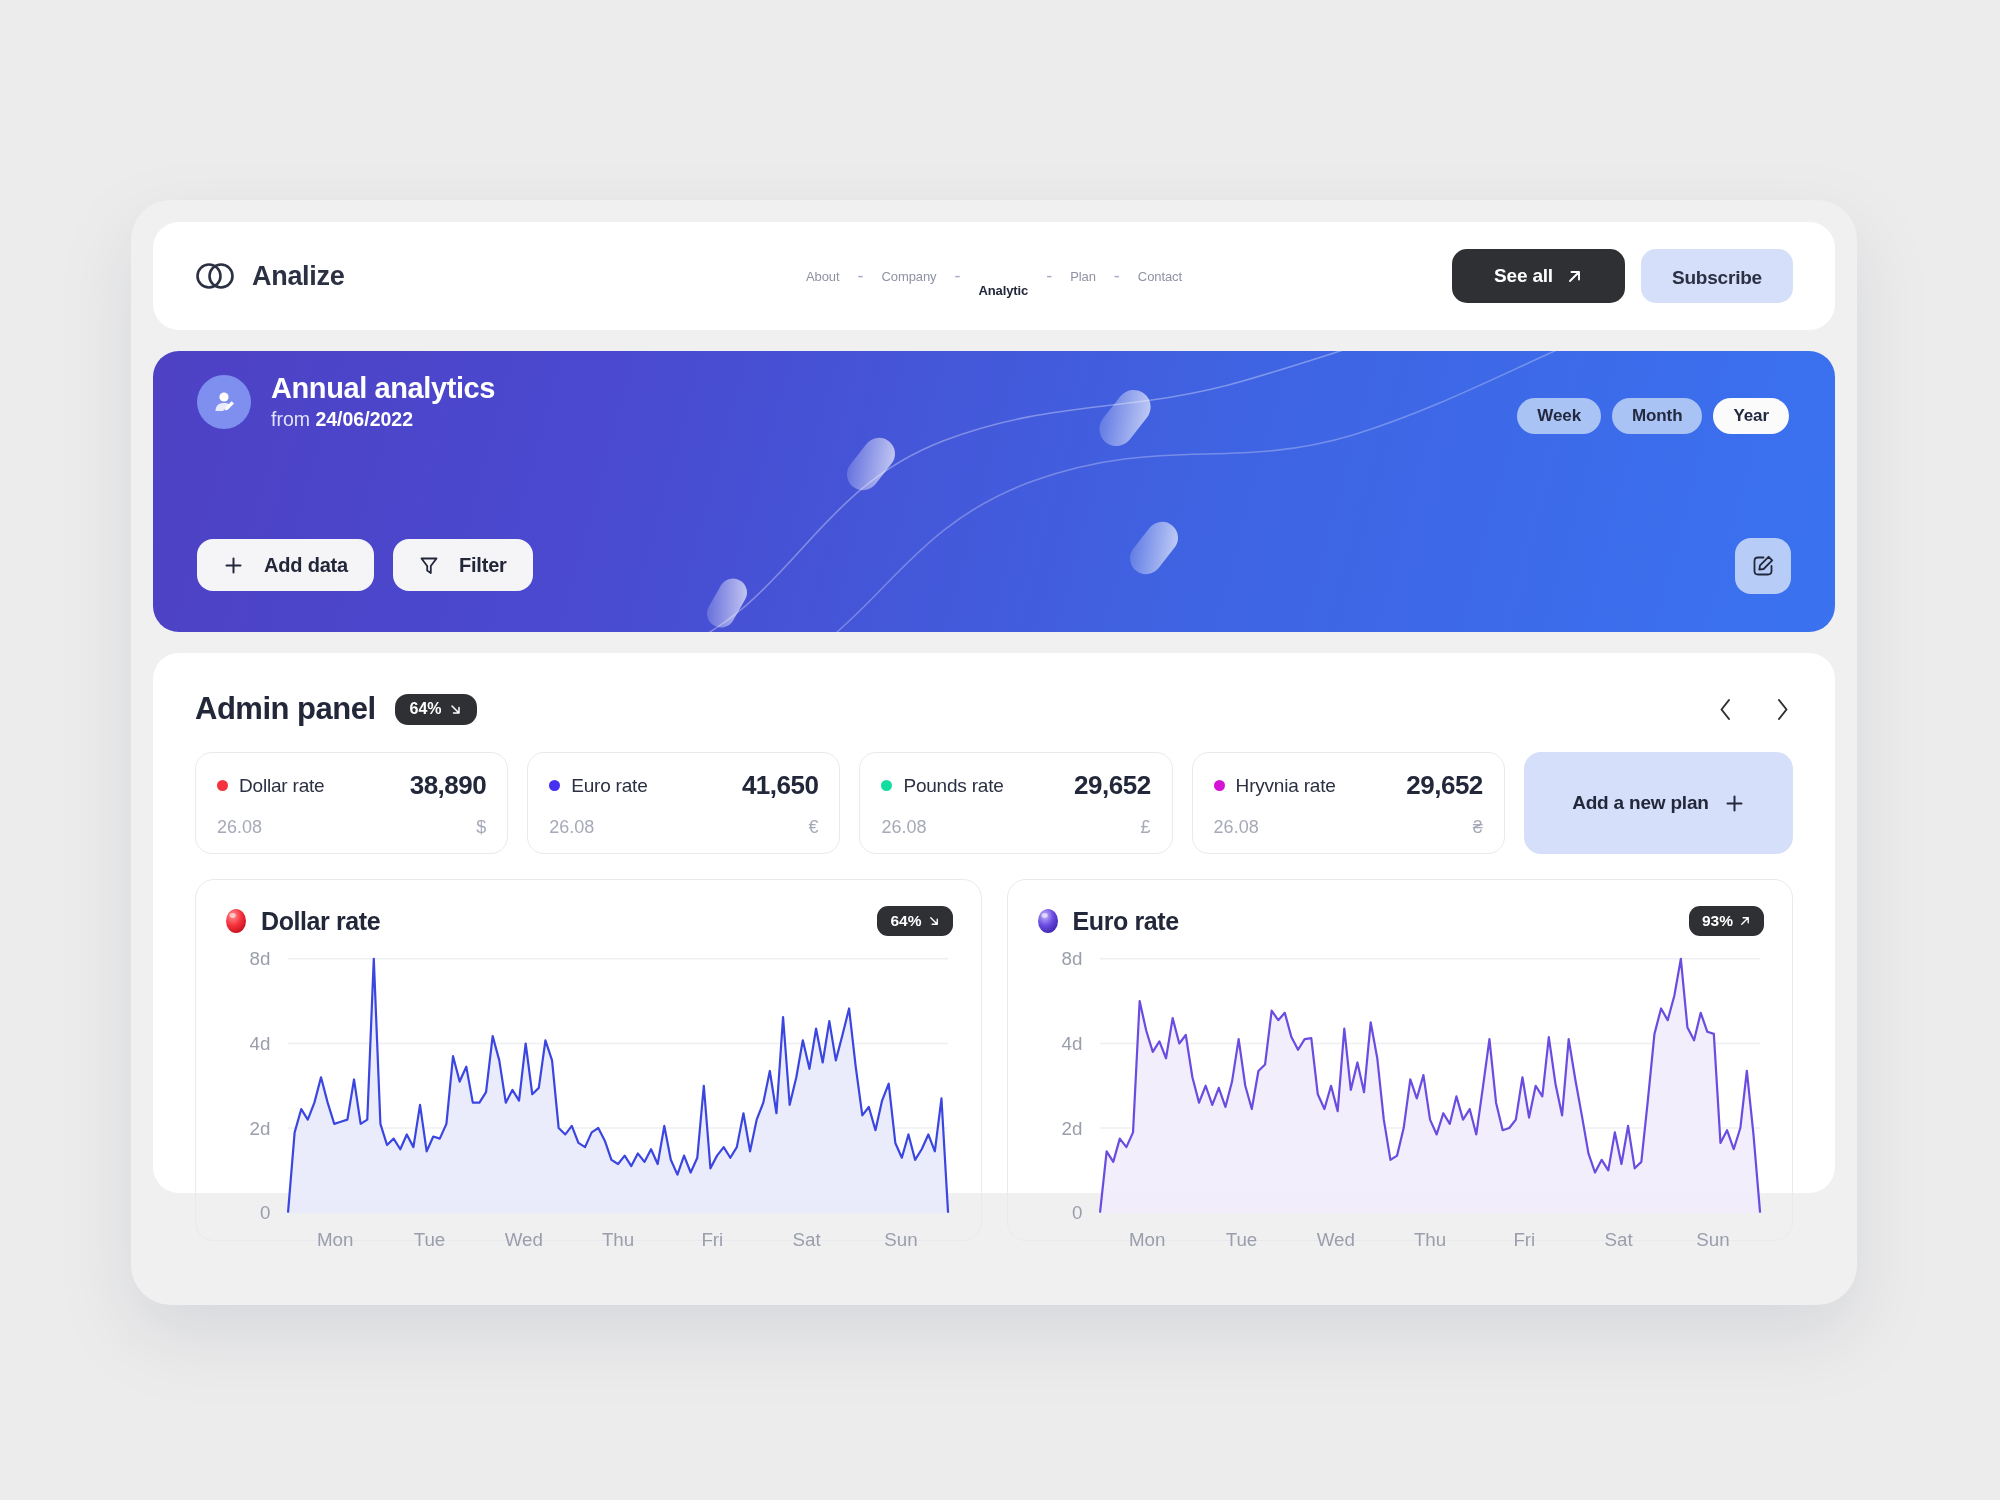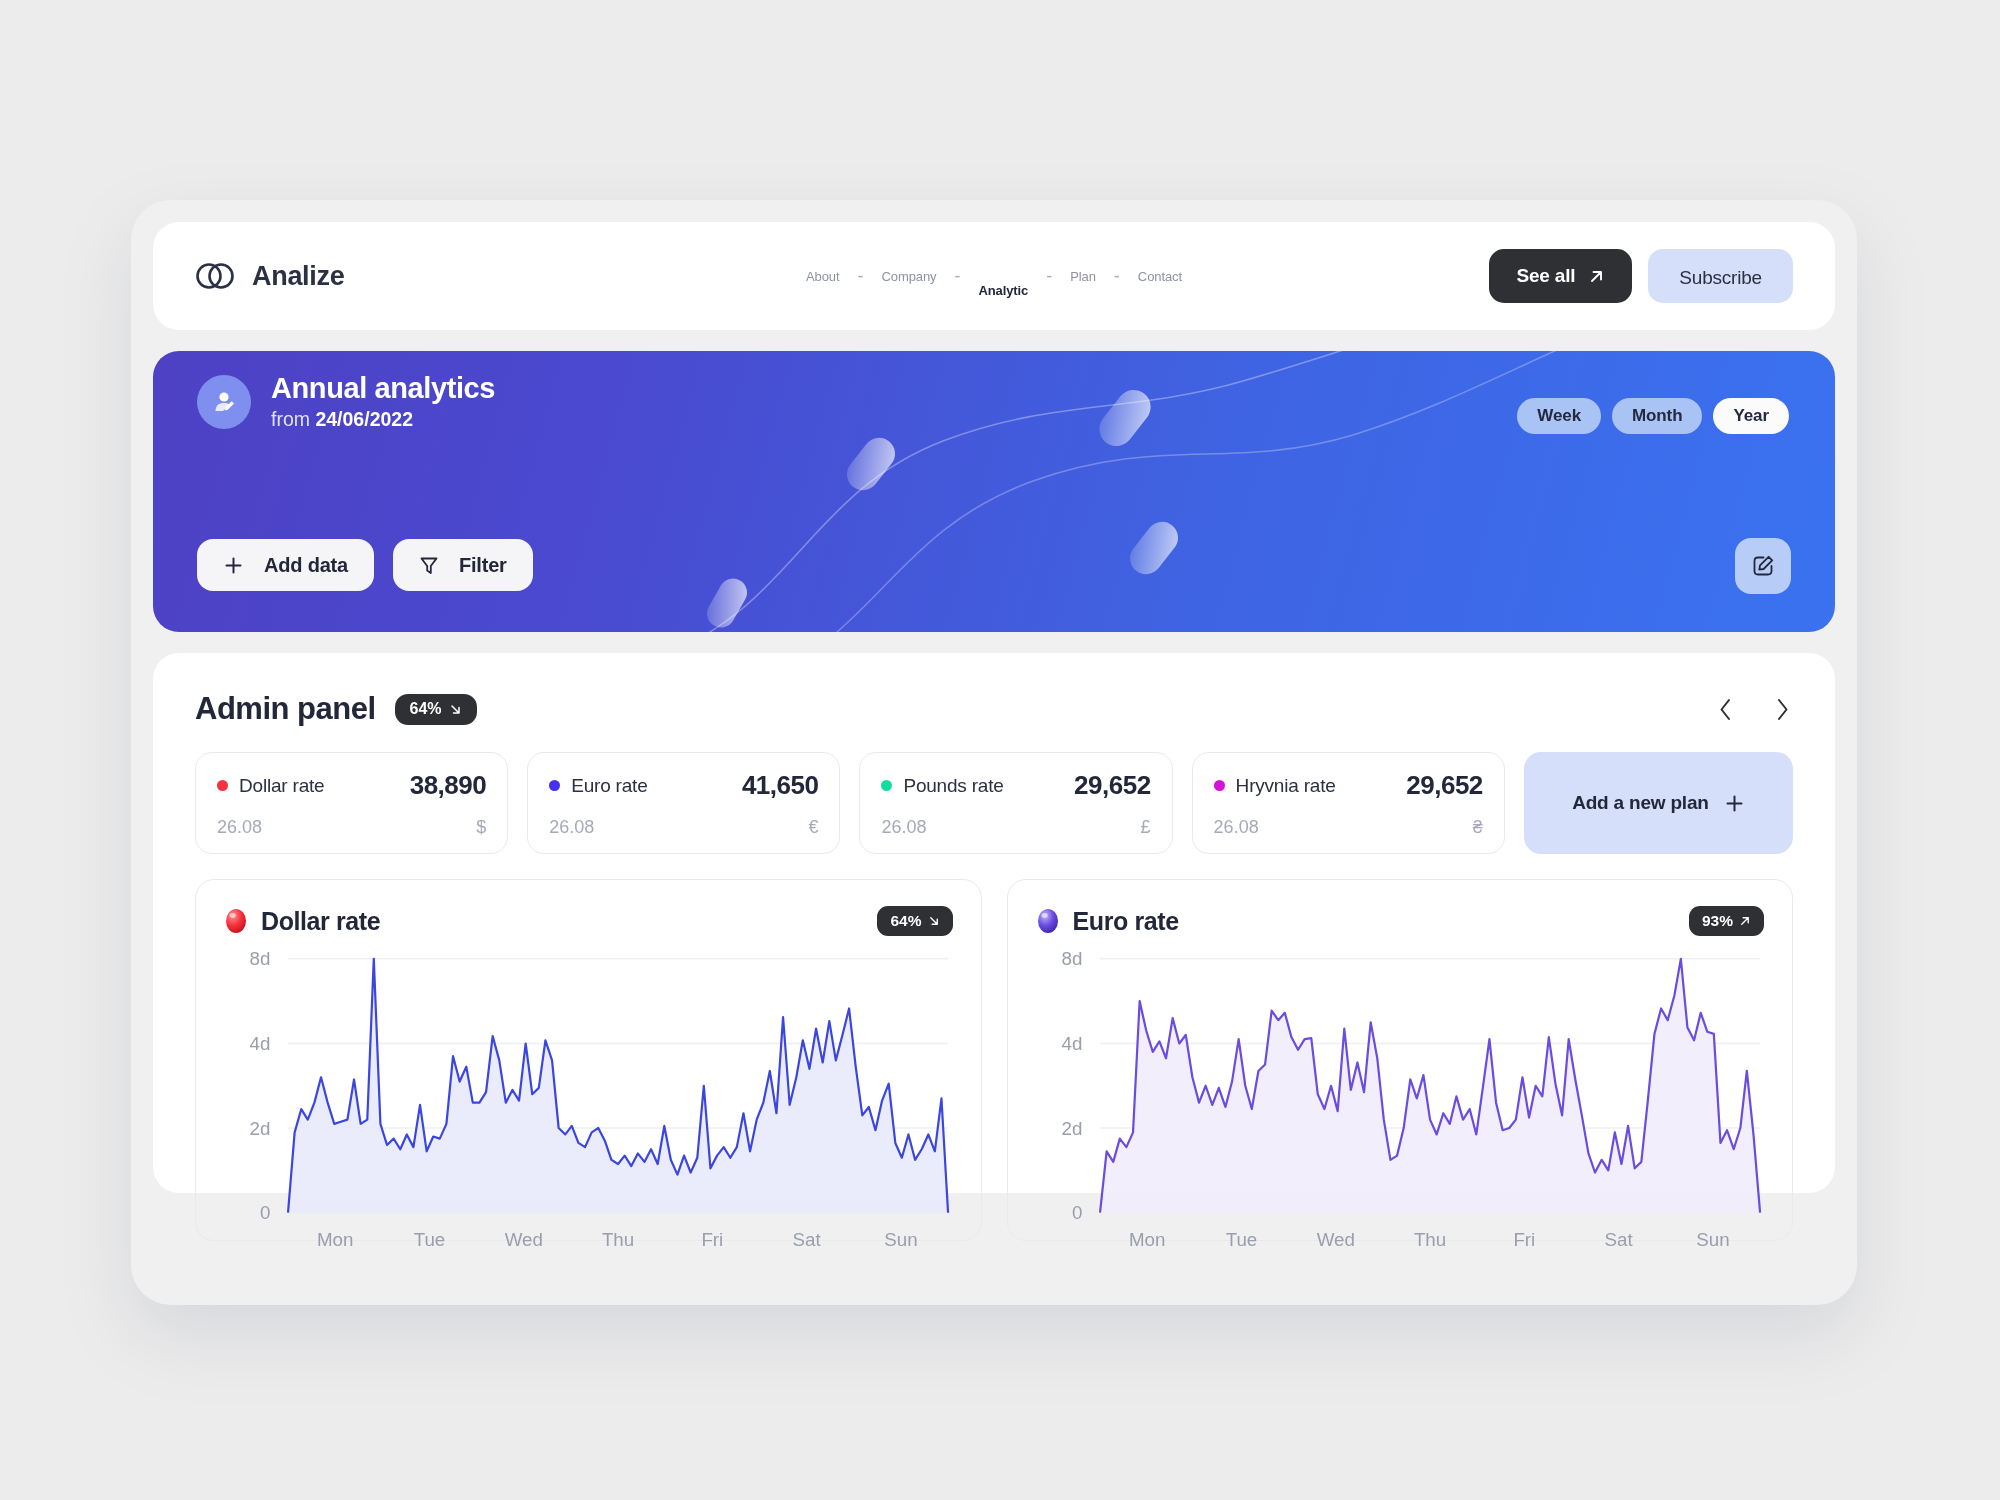--- a/index.html
+++ b/index.html
@@ -48,30 +48,30 @@
   }
   .nav-link.active { color: #22273a; font-weight: 700; margin-top: 28px; }
   .nav-sep { font-size: 18px; color: #a9adc0; }
 
   .header-actions {
     margin-left: auto; display: flex; align-items: center; gap: 16px;
   }
   .btn-see-all {
     background: #2f3033; color: #ffffff;
     border: none; border-radius: 15px;
-    height: 54px; padding: 0 27px;
+    height: 54px; padding: 0 42px;
     font-size: 19px; font-weight: 700; font-family: inherit;
     display: flex; align-items: center; gap: 13px; cursor: pointer;
     letter-spacing: -0.2px;
   }
   .btn-subscribe {
     background: #d5dffa; color: #2b3042;
     border: none; border-radius: 15px;
     height: 54px; padding: 18px 31px;
-    font-size: 19px; font-weight: 400; font-family: inherit;
+    font-size: 19px; font-weight: 700; font-family: inherit;
     cursor: pointer; letter-spacing: -0.2px;
   }
 
   
   .hero {
     margin-top: 21px;
     height: 281px;
     border-radius: 26px;
     background: linear-gradient(105deg, #4e41c4 0%, #4a49cf 26%, #3f63e2 62%, #3a72f0 100%);
     position: relative;

